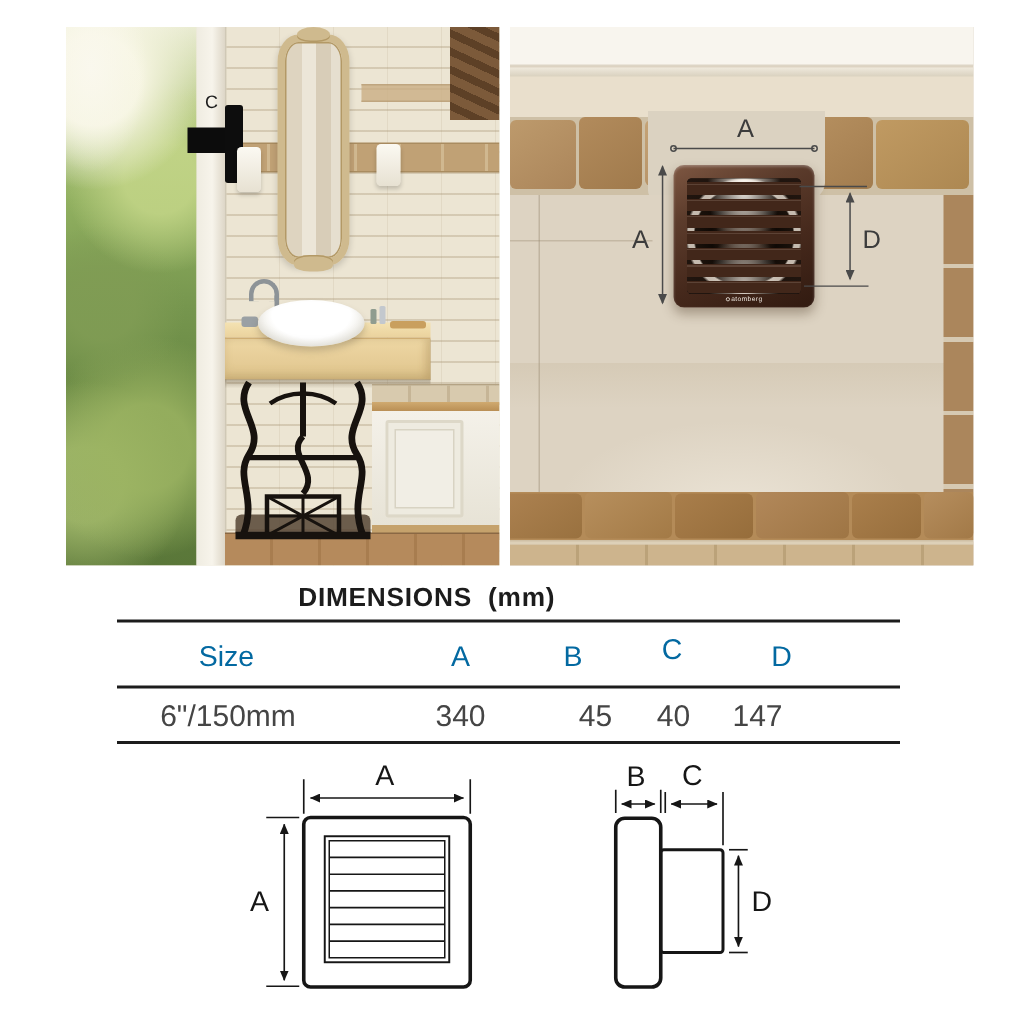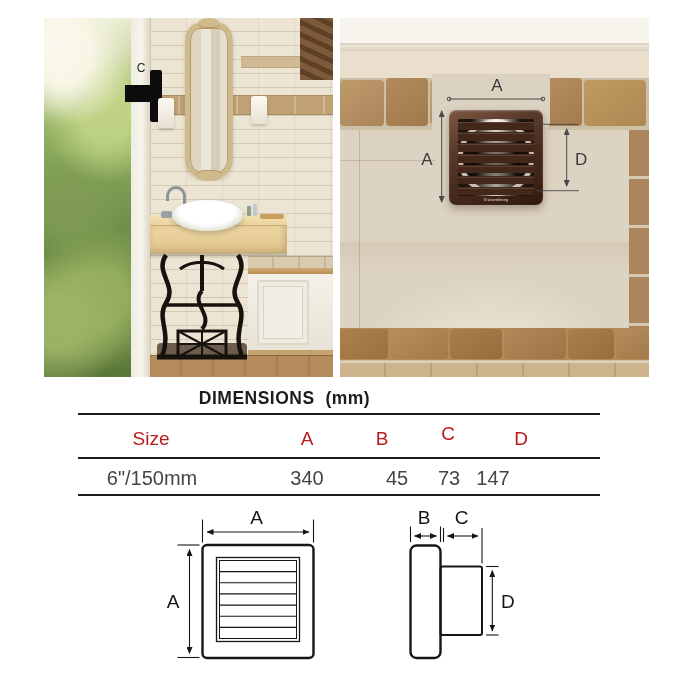--- a/index.html
+++ b/index.html
@@ -140,21 +140,21 @@
   .anno-svg text { font-family:"Liberation Sans", sans-serif; font-size:17px; fill:#3c3c3c; }
 
   
   .dims-title { position:absolute; left:0; top:388px; width:569px; text-align:center;
     font-size:17.5px; font-weight:bold; color:#1c1c1c; letter-spacing:.5px; white-space:pre; }
   .rule { position:absolute; left:78px; width:522px; background:#1c1c1c; }
   .rule1 { top:413px; height:2px; }
   .rule2 { top:457px; height:2px; }
   .rule3 { top:494px; height:2px; }
   .th, .td { position:absolute; transform:translateX(-50%); white-space:nowrap; }
-  .th { top:428px; font-size:19px; color:#b91c1c; }
+  .th { top:428px; font-size:19px; color:#0369a1; }
   .th-c { top:423px; }
   .td { top:467px; font-size:20px; color:#454545; }
 
   
   .drawings-svg { position:absolute; left:0; top:500px; width:679px; height:179px; }
   .drawings-svg text { font-family:"Liberation Sans", sans-serif; font-size:19px; fill:#161616; }
   .drawings-svg .ln { stroke:#161616; fill:none; }
 </style>
 </head>
 <body>
@@ -282,22 +282,22 @@
 
   <span class="th" style="left:151px">Size</span>
   <span class="th" style="left:307px">A</span>
   <span class="th" style="left:382px">B</span>
   <span class="th th-c" style="left:448px">C</span>
   <span class="th" style="left:521px">D</span>
 
   <span class="td" style="left:152px">6"/150mm</span>
   <span class="td" style="left:307px">340</span>
   <span class="td" style="left:397px">45</span>
-  <span class="td" style="left:449px">73</span>
-  <span class="td" style="left:493px">147</span>
+  <span class="td" style="left:449px">40</span>
+  <span class="td" style="left:505px">147</span>
 
   <svg class="drawings-svg" viewBox="0 500 679 179">
     <defs>
       <marker id="ah" orient="auto-start-reverse" markerUnits="userSpaceOnUse" markerWidth="7" markerHeight="6" refX="6.5" refY="3">
         <path d="M0 0 L7 3 L0 6 Z" fill="#161616"></path>
       </marker>
     </defs>
 
     <g>
       <line class="ln" x1="202.5" y1="519.5" x2="202.5" y2="542.5" stroke-width="1.1"></line>

